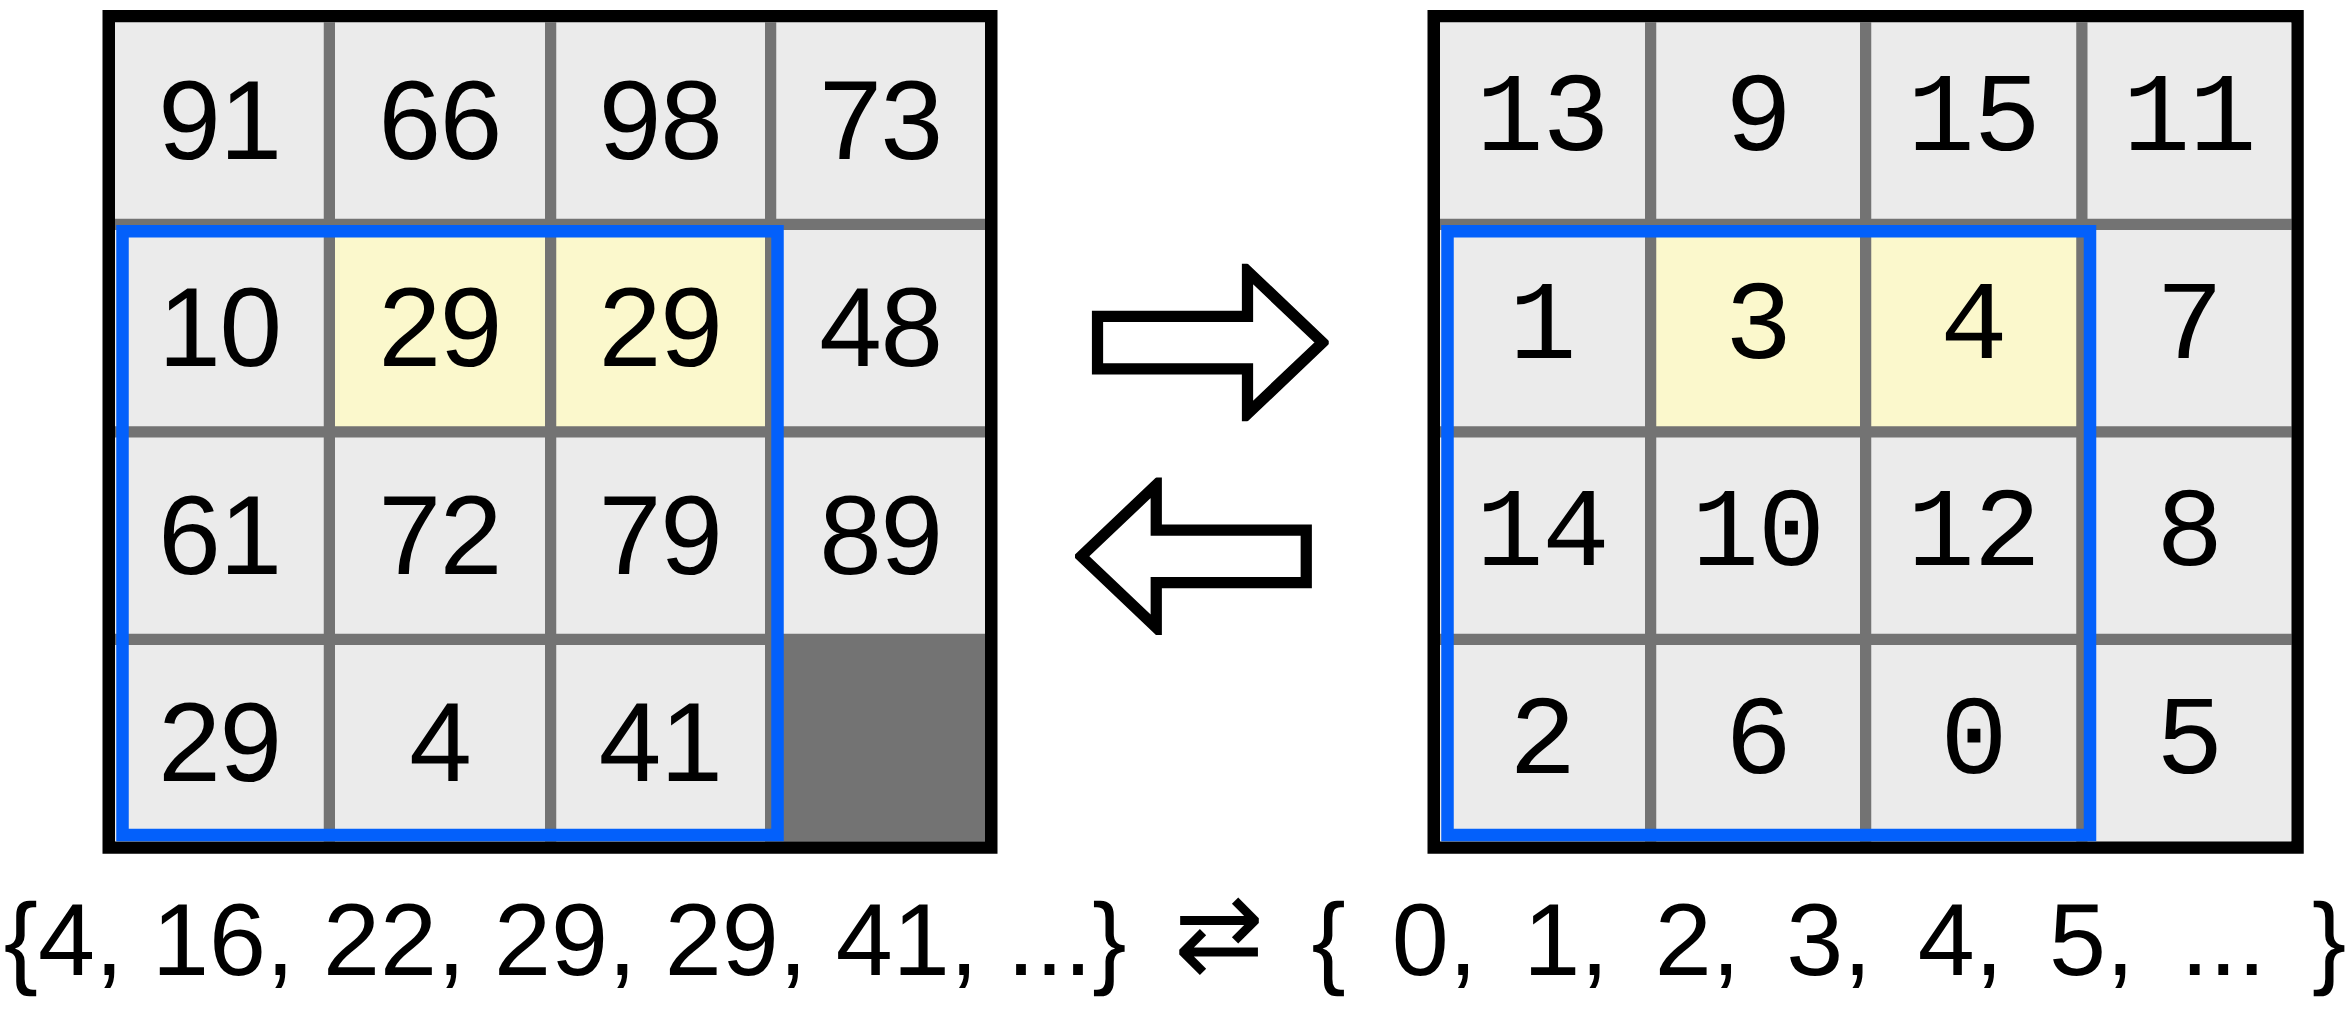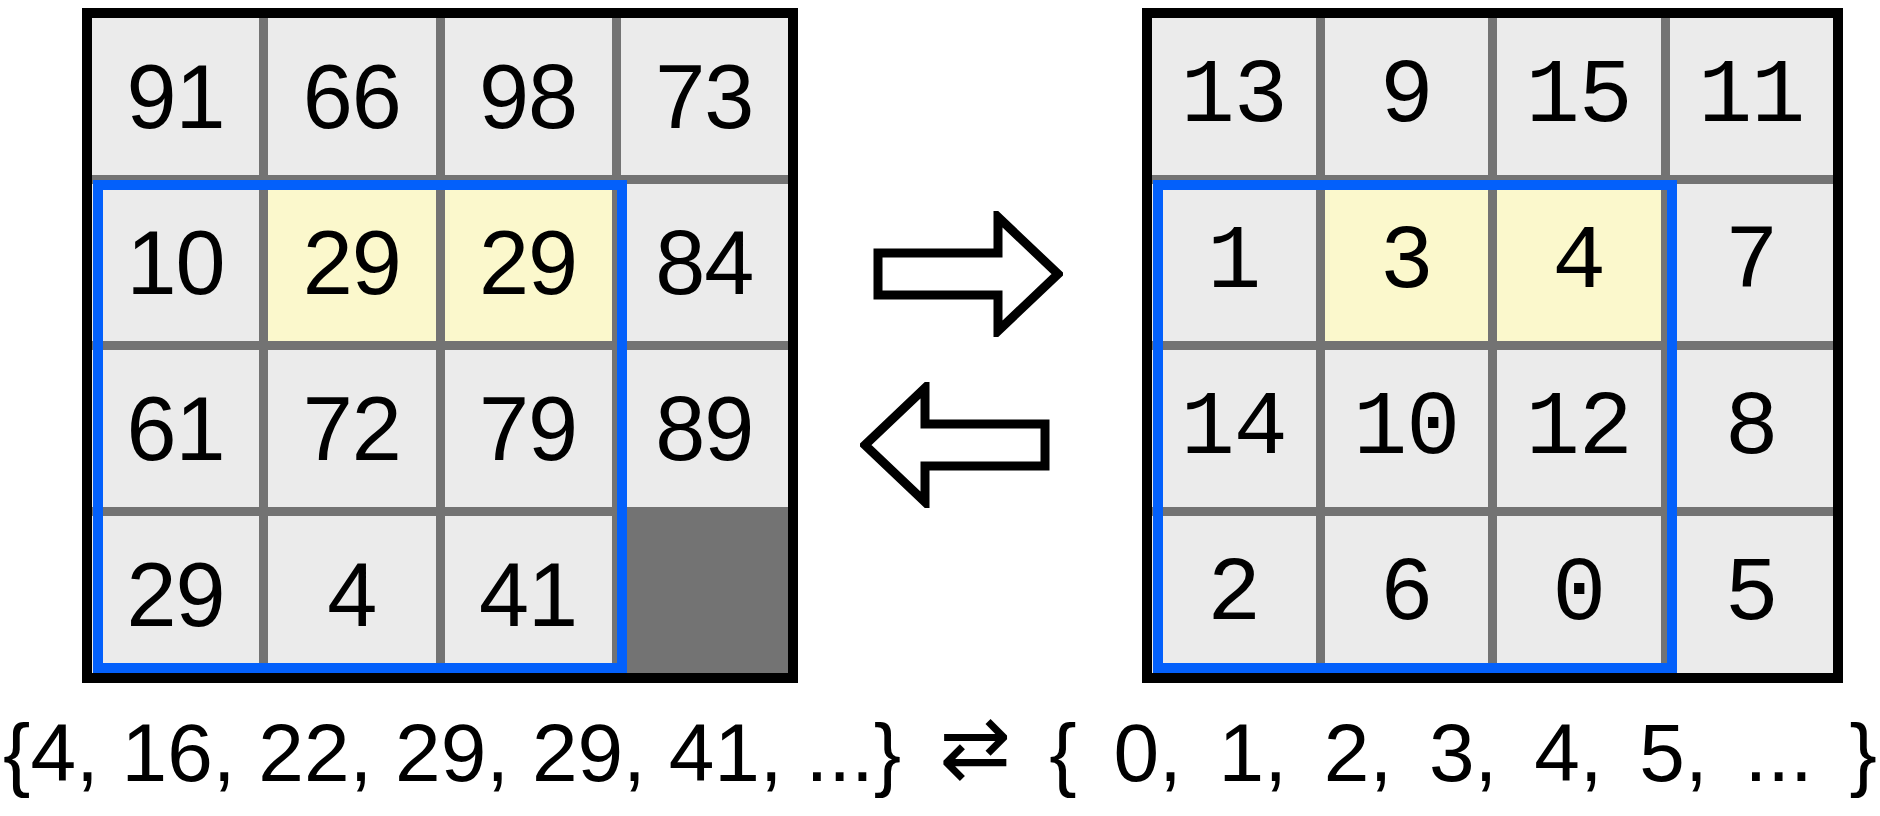--- a/index.html
+++ b/index.html
@@ -100,21 +100,21 @@
 
   <div id="left-matrix" class="matrix">
     <div class="cells">
         <div class="cell">91</div>
         <div class="cell">66</div>
         <div class="cell">98</div>
         <div class="cell">73</div>
         <div class="cell">10</div>
         <div class="cell hl">29</div>
         <div class="cell hl">29</div>
-        <div class="cell">84</div>
+        <div class="cell">48</div>
         <div class="cell">61</div>
         <div class="cell">72</div>
         <div class="cell">79</div>
         <div class="cell">89</div>
         <div class="cell">29</div>
         <div class="cell">4</div>
         <div class="cell">41</div>
       </div>
     <div class="selection-outline"></div>
   </div>

